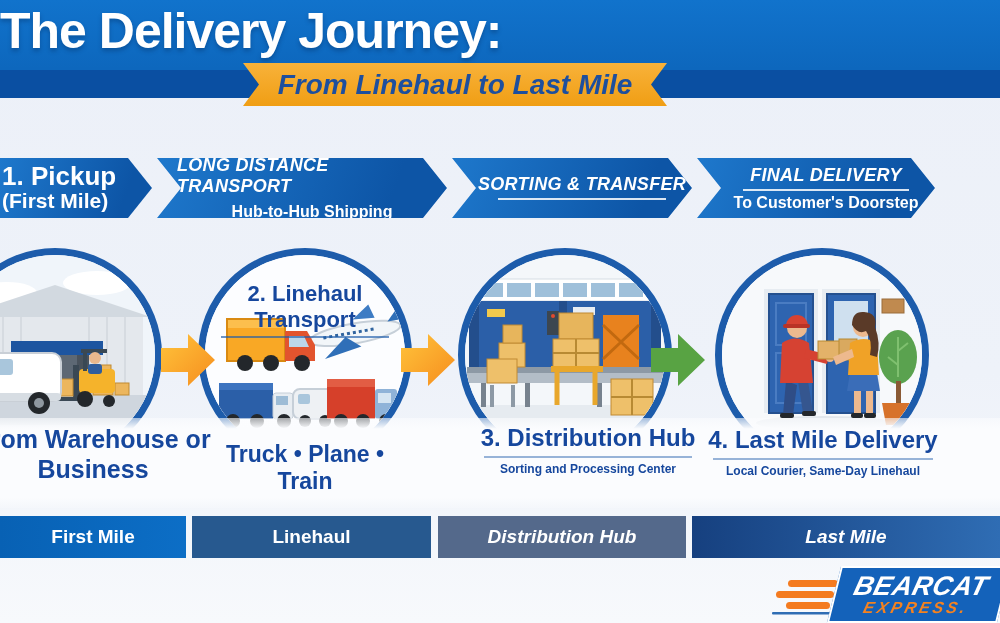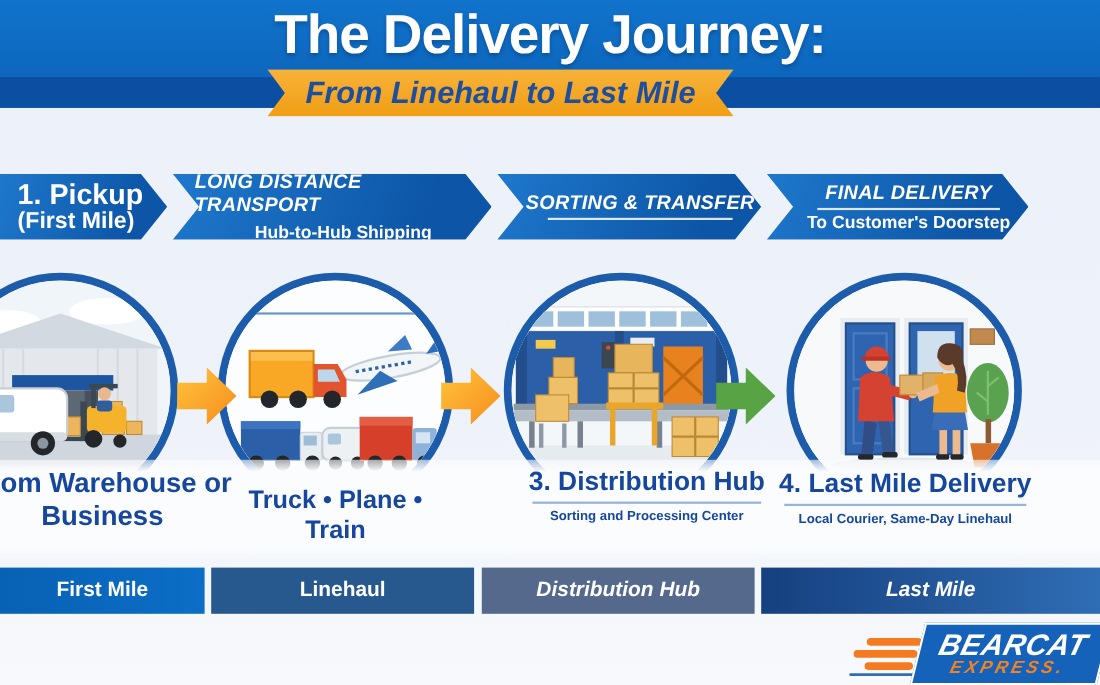--- a/index.html
+++ b/index.html
@@ -2,35 +2,35 @@
 <html><head>
 <meta charset="utf-8">
 <style>
   html,body{margin:0;padding:0;background:#dfe5ee;font-family:"Liberation Sans",sans-serif;}
   .stage{position:relative;width:1000px;height:623px;overflow:hidden;
          background:linear-gradient(180deg,#ecf0f8 0%,#eef2f9 60%,#f7f9fc 100%);}
   
   .header{position:absolute;left:0;top:0;width:1000px;height:98px;
           background:linear-gradient(180deg,#1173cc 0%,#0d67bd 70%);}
   .header-strip{position:absolute;left:0;top:70px;width:1000px;height:28px;background:#0a4fa2;}
-  .title{position:absolute;left:0;top:2px;width:1000px;text-align:center;color:#ffffff;
+  .title{position:absolute;left:0;top:2px;width:1000px;text-align:left;color:#ffffff;
          font-size:50px;font-weight:800;letter-spacing:-1px;
          text-shadow:0 3px 4px rgba(0,40,90,.35);}
   .ribbon{position:absolute;left:243px;top:63px;width:424px;height:43px;
           background:linear-gradient(180deg,#f8b23a 0%,#f09e14 100%);
           clip-path:polygon(0 0,100% 0,calc(100% - 16px) 50%,100% 100%,0 100%,16px 50%);
           display:flex;align-items:center;justify-content:center;
           box-shadow:0 2px 4px rgba(0,0,0,.2);}
   .ribbon span{color:#1d4f9e;font-size:28px;font-weight:800;font-style:italic;}
   
   .chev{position:absolute;top:158px;height:60px;color:#fff;
         background:linear-gradient(110deg,#1e78cc 0%,#0d55a6 80%);
         display:flex;flex-direction:column;align-items:center;justify-content:center;}
   .chev.first{clip-path:polygon(0 0,calc(100% - 24px) 0,100% 50%,calc(100% - 24px) 100%,0 100%);
-              align-items:flex-start;padding-left:16px;box-sizing:border-box;}
+              align-items:flex-start;padding-left:2px;box-sizing:border-box;}
   .chev.mid{clip-path:polygon(0 0,calc(100% - 24px) 0,100% 50%,calc(100% - 24px) 100%,0 100%,24px 50%);
             padding-left:20px;box-sizing:border-box;}
   .chev1{left:0;width:152px;}
   .chev2{left:157px;width:290px;}
   .chev3{left:452px;width:240px;}
   .chev4{left:697px;width:238px;}
   .chev-title-big{font-size:26px;font-weight:800;line-height:26px;}
   .chev-sub-big{font-size:21px;font-weight:700;line-height:24px;}
   .chev-title{font-size:18px;font-weight:800;font-style:italic;letter-spacing:.3px;}
   .chev-line{height:2px;width:76%;background:rgba(255,255,255,.85);margin:3px auto;}
@@ -193,20 +193,21 @@
         <rect x="122" y="124" width="48" height="8" fill="#e25d44"></rect>
         <rect x="170" y="134" width="22" height="30" rx="3" fill="#8fb3d8"></rect>
         <rect x="173" y="138" width="13" height="10" fill="#d5e5f2"></rect>
         <circle cx="136" cy="166" r="7" fill="#23272b"></circle>
           <circle cx="158" cy="166" r="7" fill="#23272b"></circle>
         <circle cx="181" cy="166" r="7" fill="#23272b"></circle>
       </g>
       <path d="M28 180 h32 M80 184 h26 M128 180 h36" stroke="#4a5560" stroke-width="3" stroke-dasharray="9 6" fill="none"></path>
     </svg>
     <div class="inner-title">
+      <span>2. Linehaul Transport</span>
       <div class="inner-line"></div>
     </div>
   </div>
 
   <div class="circle c3">
     <svg width="200" height="200" viewBox="0 0 200 200">
       <rect width="200" height="200" fill="#f4f7fa"></rect>
       <g>
         <rect x="8" y="24" width="184" height="22" fill="#ffffff" stroke="#d6dde4"></rect>
         <g fill="#9fc0da">

